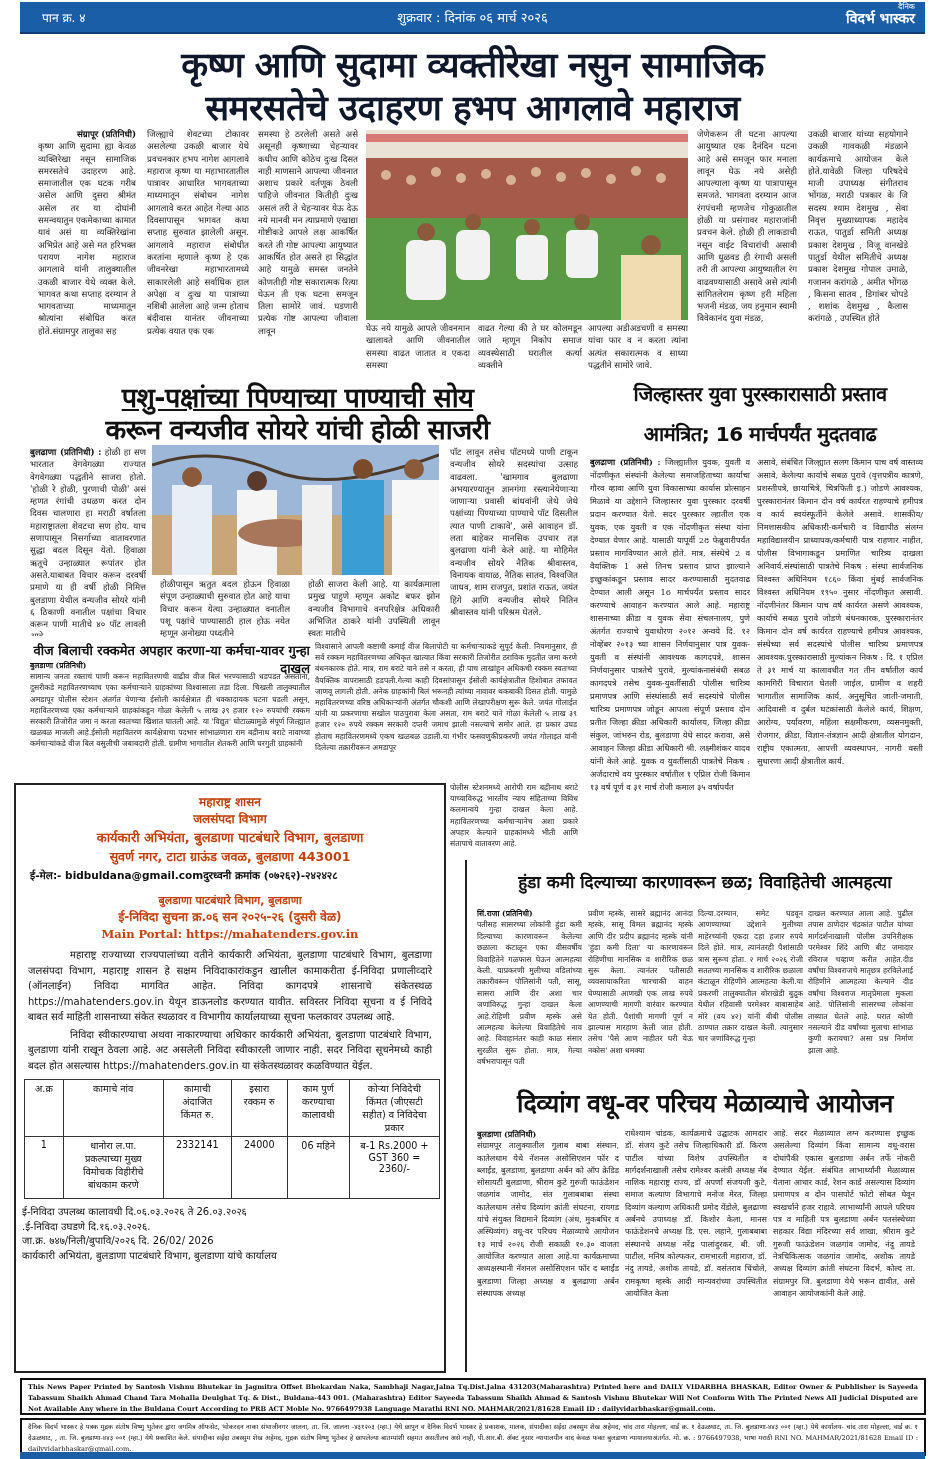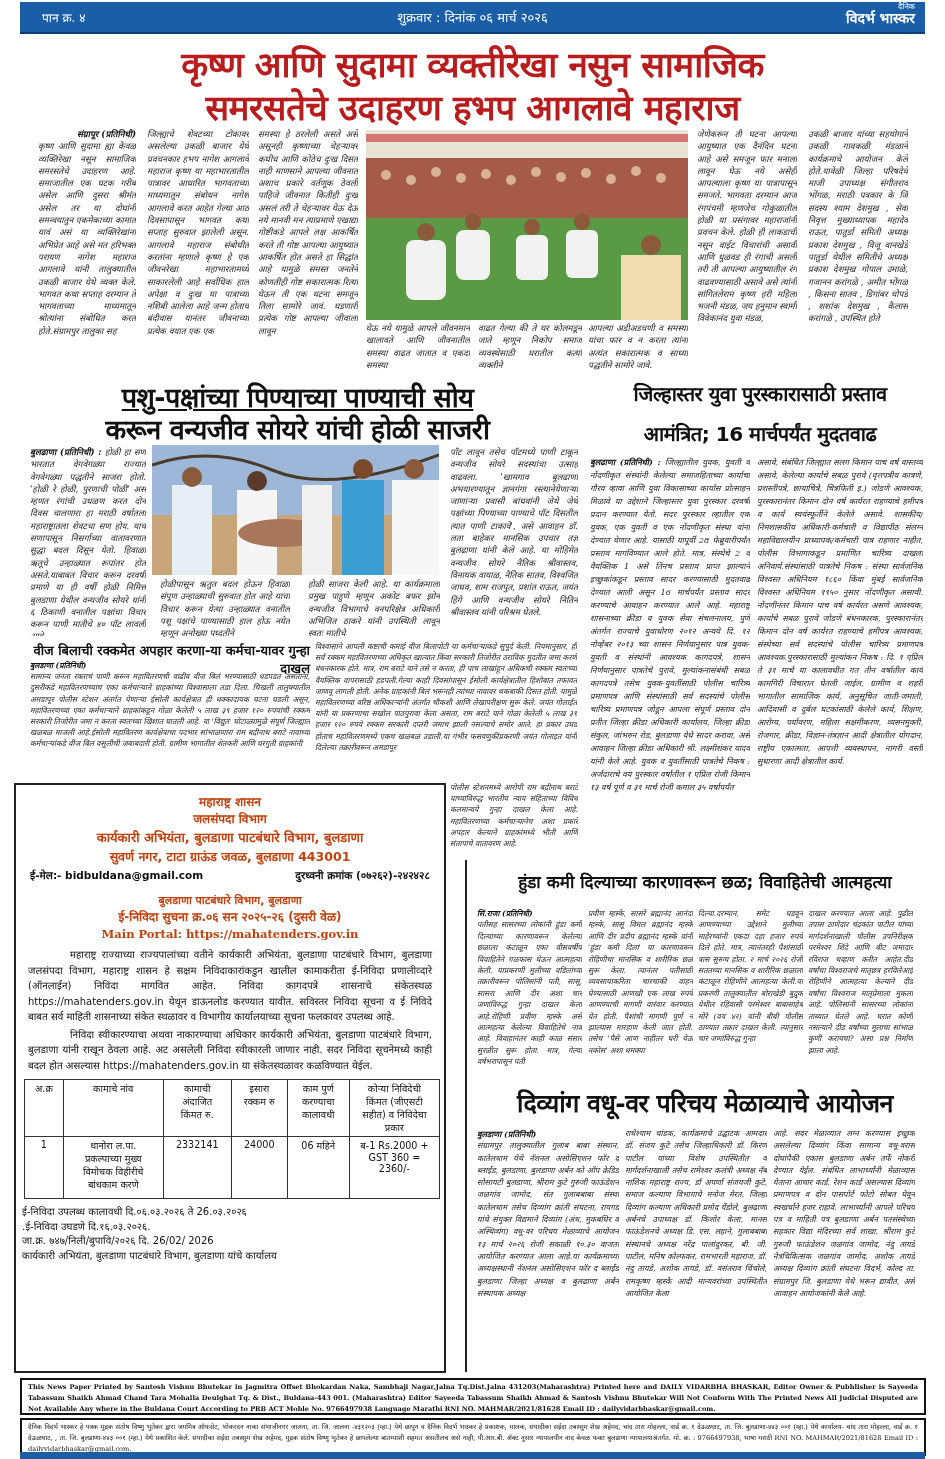--- a/index.html
+++ b/index.html
@@ -6,40 +6,40 @@
   html, body { width: 945px; height: 1459px; background: #ffffff; overflow: hidden; }
   body { font-family: "DejaVu Sans", "Liberation Sans", sans-serif; color: #111; position: relative; }
 
   .topbar { position: absolute; left: 20px; top: 2px; width: 905px; height: 32px; background: #1a5ea8; color: #fff; border-bottom: 2px solid #0d3d73; }
   .topbar .page-no { position: absolute; left: 22px; top: 7px; font-size: 12px; }
   .topbar .date { position: absolute; left: 0; right: 0; top: 6px; text-align: center; font-size: 13px; }
   .topbar .brand { position: absolute; right: 10px; top: 1px; text-align: right; line-height: 1; }
   .topbar .brand .small { font-size: 8px; display: block; }
   .topbar .brand .big { font-size: 14px; font-weight: bold; display: block; }
 
-  .headline { position: absolute; left: 0; width: 945px; text-align: center; font-weight: bold; color: #b91c1c; font-family: "DejaVu Sans", sans-serif; letter-spacing: -0.5px; }
+  .headline { position: absolute; left: 0; width: 945px; text-align: center; font-weight: bold; color: #0f172a; font-family: "DejaVu Sans", sans-serif; letter-spacing: -0.5px; }
   .h1-line1 { top: 40px; font-size: 35px; }
   .h1-line2 { top: 83px; font-size: 35px; }
 
-  .col { position: absolute; font-size: 8.6px; line-height: 12.3px; text-align: justify; color: #222; overflow: hidden; font-family: "DejaVu Serif", serif; font-style: italic; }
+  .col { position: absolute; font-size: 8.6px; line-height: 12.3px; text-align: justify; color: #222; overflow: hidden; font-family: "DejaVu Serif", serif; }
   .col .dateline { font-weight: bold; color: #111; }
   .photo { position: absolute; overflow: hidden; }
 
   .h2 { position: absolute; font-weight: bold; color: #111; text-align: center; letter-spacing: -0.5px; }
   .h3 { position: absolute; font-weight: bold; color: #111; text-align: center; }
 
   .vline { position: absolute; width: 2px; background: #222; }
 
   .ad { position: absolute; left: 14px; top: 783px; width: 432px; height: 590px; border: 2px solid #222; background: #fff; }
   .ad .center { text-align: center; font-family: "DejaVu Sans", sans-serif; color: #c2410c; }
   .ad .l1 { font-size: 12px; margin-top: 8px; font-weight: bold; }
   .ad .l2 { font-size: 12px; font-weight: bold; }
   .ad .l3 { font-size: 13px; font-weight: bold; margin-top: 1px; }
   .ad .l4 { font-size: 12.5px; font-weight: bold; margin-top: 2px; }
-  .ad .emailrow { display: flex; justify-content: space-between; padding: 3px 14px 0 14px; font-size: 10.5px; font-weight: bold; }
+  .ad .emailrow { display: flex; justify-content: flex-start; padding: 3px 14px 0 14px; font-size: 10.5px; font-weight: bold; }
   .ad .l5 { font-size: 11px; font-weight: bold; margin-top: 10px; }
   .ad .l6 { font-size: 12px; font-weight: bold; margin-top: 1px; }
   .ad .l7 { font-size: 11.5px; font-weight: bold; margin-top: 2px; font-family: "DejaVu Serif", serif; }
   .ad .para { font-size: 10px; line-height: 15.5px; padding: 6px 12px 0 12px; text-align: justify; text-indent: 42px; }
   .ad table { border-collapse: collapse; margin: 6px 8px 0 8px; width: 416px; font-size: 9.6px; text-align: center; }
   .ad th, .ad td { border: 1px solid #333; padding: 2px 10px; vertical-align: top; font-weight: normal; }
   .ad .foot { font-size: 10px; line-height: 14.5px; padding: 6px 6px 0 6px; }
   .ad .sigrow { position: absolute; left: 0; right: 0; top: 512px; font-size: 11px; font-weight: bold; }
 
   .imprint { position: absolute; left: 20px; width: 906px; border: 2px solid #111; font-size: 6.6px; line-height: 11px; padding: 2px 6px; color: #111; text-align: justify; }

